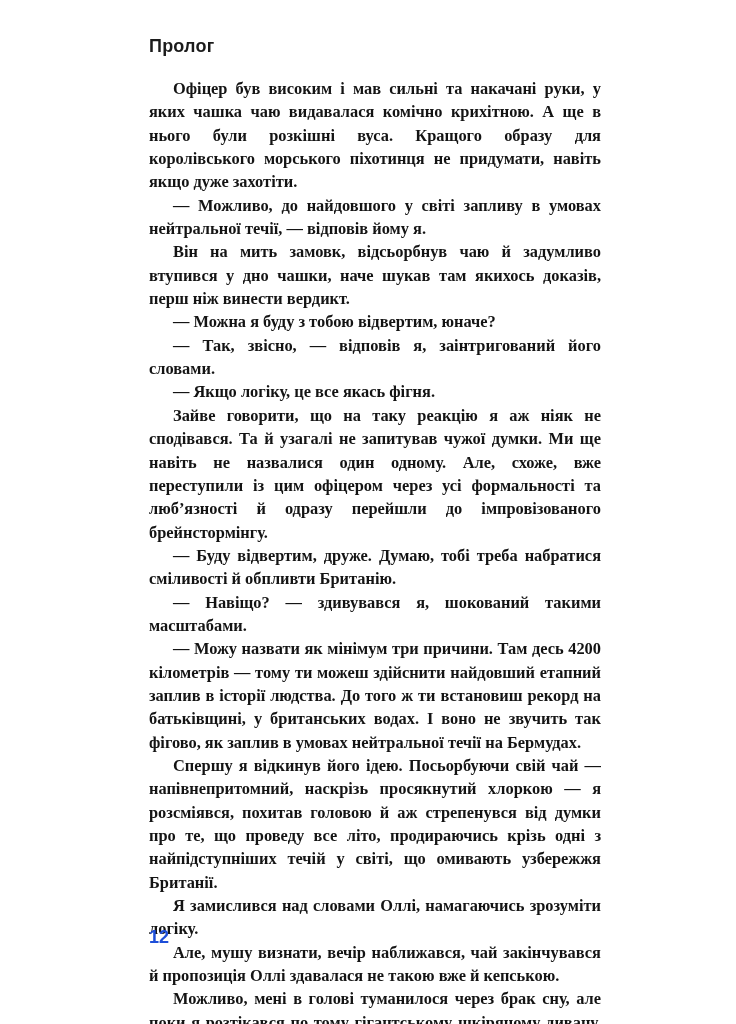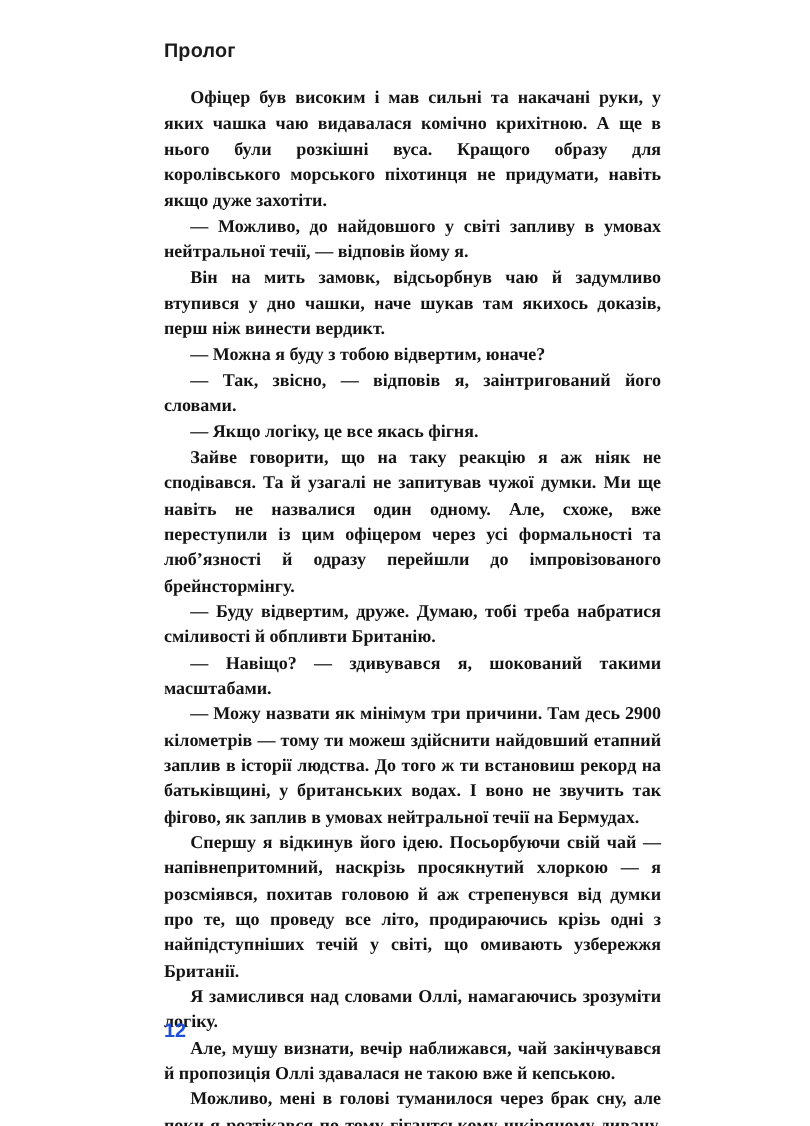--- a/index.html
+++ b/index.html
@@ -73,21 +73,21 @@
   <div class="text-block">
     <p>Офіцер був високим і мав сильні та накачані руки, у яких чашка чаю видавалася комічно крихітною. А ще в нього були розкішні вуса. Кращого образу для королівського морського піхотинця не придумати, навіть якщо дуже захотіти.</p>
     <p>— Можливо, до найдовшого у світі запливу в умовах нейтральної течії, — відповів йому я.</p>
     <p>Він на мить замовк, відсьорбнув чаю й задумливо втупився у дно чашки, наче шукав там якихось доказів, перш ніж винести вердикт.</p>
     <p>— Можна я буду з тобою відвертим, юначе?</p>
     <p>— Так, звісно, — відповів я, заінтригований його словами.</p>
     <p>— Якщо логіку, це все якась фігня.</p>
     <p>Зайве говорити, що на таку реакцію я аж ніяк не сподівався. Та й узагалі не запитував чужої думки. Ми ще навіть не назвалися один одному. Але, схоже, вже переступили із цим офіцером через усі формальності та люб’язності й одразу перейшли до імпровізованого брейнстормінгу.</p>
     <p>— Буду відвертим, друже. Думаю, тобі треба набратися сміливості й обпливти Британію.</p>
     <p>— Навіщо? — здивувався я, шокований такими масштабами.</p>
-    <p>— Можу назвати як мінімум три причини. Там десь 2900 кілометрів — тому ти можеш здійснити найдовший етапний заплив в історії людства. До того ж ти встановиш рекорд на батьківщині, у британських водах. І воно не звучить так фігово, як заплив в умовах нейтральної течії на Бермудах.</p>
+    <p>— Можу назвати як мінімум три причини. Там десь 4200 кілометрів — тому ти можеш здійснити найдовший етапний заплив в історії людства. До того ж ти встановиш рекорд на батьківщині, у британських водах. І воно не звучить так фігово, як заплив в умовах нейтральної течії на Бермудах.</p>
     <p>Спершу я відкинув його ідею. Посьорбуючи свій чай — напівнепритомний, наскрізь просякнутий хлоркою — я розсміявся, похитав головою й аж стрепенувся від думки про те, що проведу все літо, продираючись крізь одні з найпідступніших течій у світі, що омивають узбережжя Британії.</p>
     <p>Я замислився над словами Оллі, намагаючись зрозуміти логіку.</p>
     <p>Але, мушу визнати, вечір наближався, чай закінчувався й пропозиція Оллі здавалася не такою вже й кепською.</p>
     <p>Можливо, мені в голові туманилося через брак сну, але поки я розтікався по тому гігантському шкіряному дивану, думка</p>
   </div>
 
   <div class="folio">12</div>
 
 </div>
 

